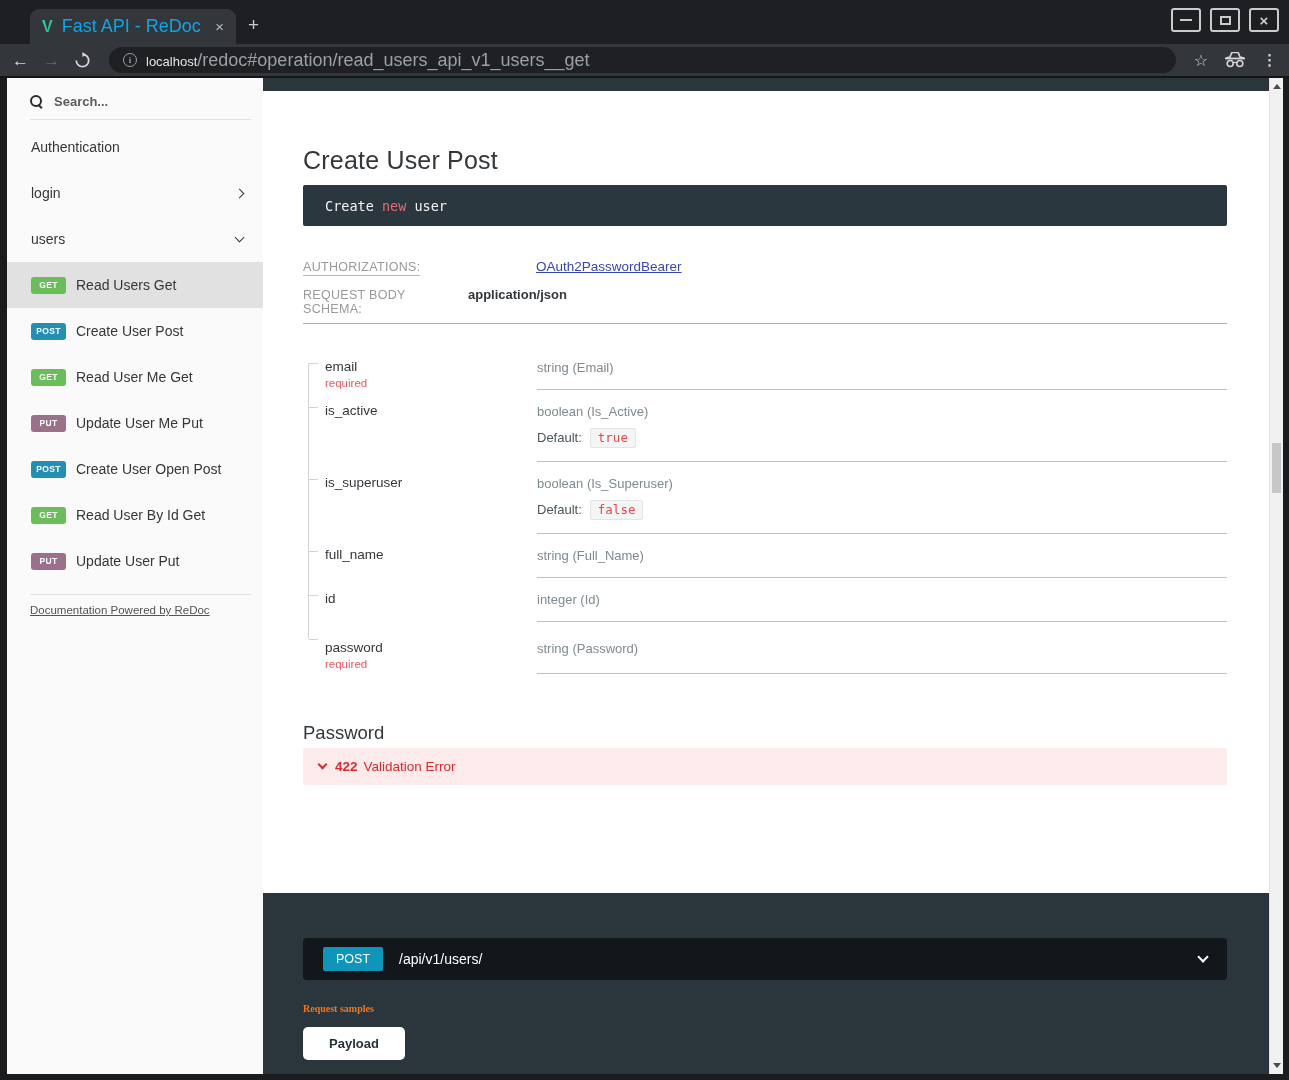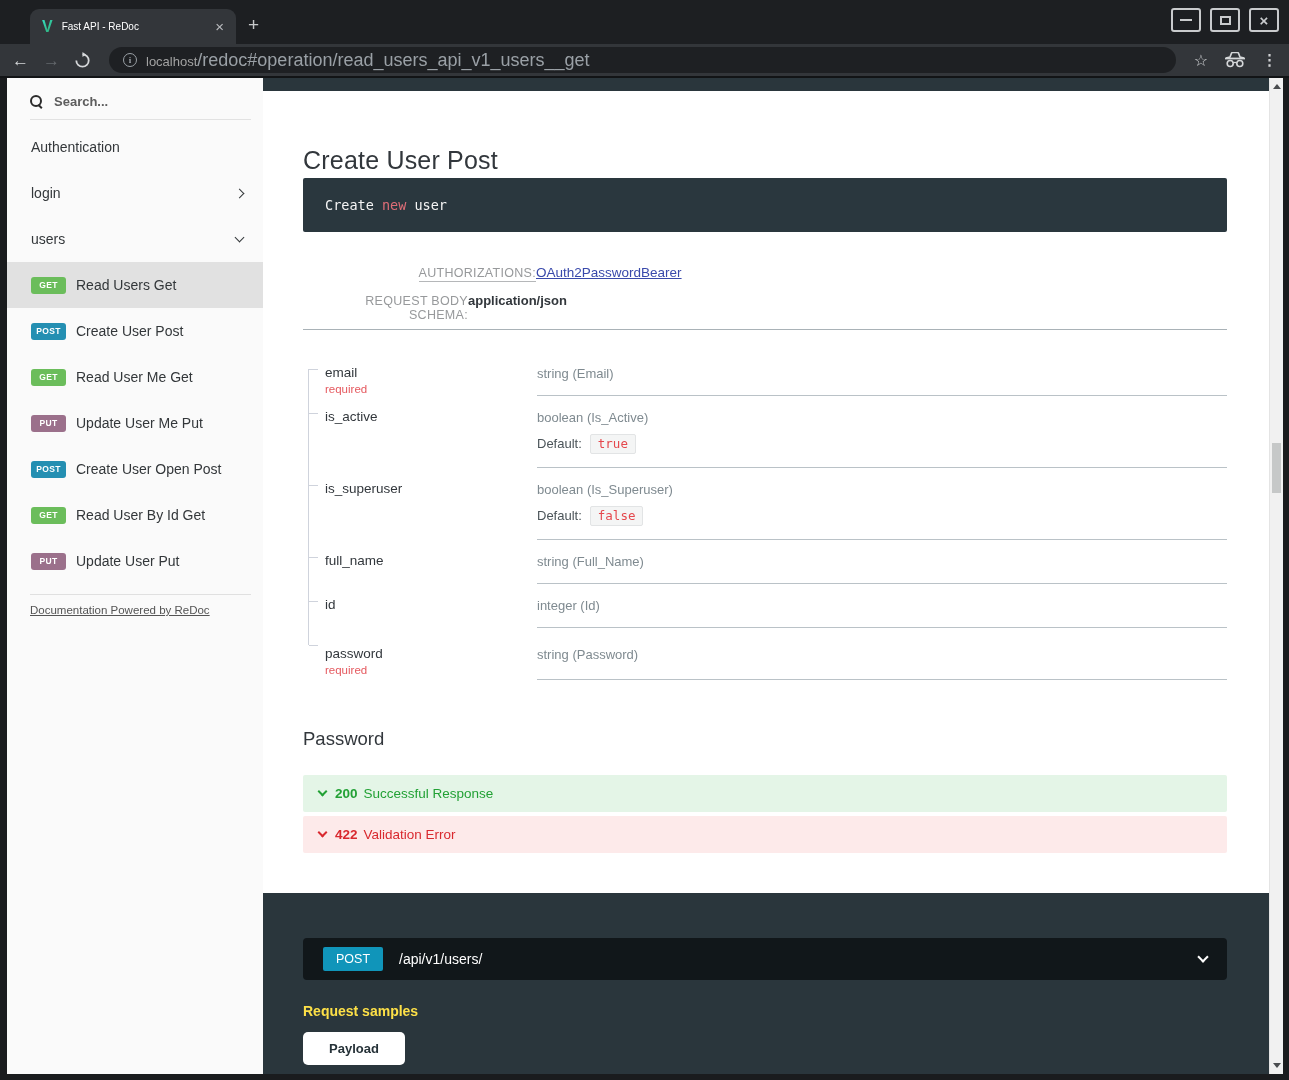--- a/index.html
+++ b/index.html
@@ -6,40 +6,40 @@
   html,body { width:1289px; height:1080px; }
   body { font-family:"Liberation Sans", sans-serif; background:#1a1c1e; position:relative; overflow:hidden; }
 
   
   .titlebar { position:absolute; top:0; left:0; right:0; height:44px; background:#1d1f22; }
   .tab { position:absolute; left:30px; top:9px; width:206px; height:35px; background:#33363a;
          border-radius:9px 9px 0 0; display:flex; align-items:center; padding:0 8px 0 12px; }
   .favicon-v { font-weight:800; font-size:16px; line-height:1;
                background:linear-gradient(135deg,#35e0c2,#2fa36b);
                -webkit-background-clip:text; background-clip:text; color:transparent; }
-  .tab-title { color:#ffffff; font-size:10px; margin-left:9px; flex:1; white-space:nowrap; overflow:hidden; }
+  .tab-title { color:#0ea5e9; font-size:18px; margin-left:9px; flex:1; white-space:nowrap; overflow:hidden; }
   .tab-close { color:#b9bbbe; font-size:15px; line-height:1; padding:2px 4px; cursor:default; }
   .newtab-plus { position:absolute; left:248px; top:14px; color:#c6c8ca; font-size:19px; font-weight:400; }
   .win-controls { position:absolute; right:10px; top:8px; display:flex; gap:9px; }
   .win-btn { width:30px; height:24px; border:2px solid #c9cbcd; border-radius:3px;
              display:flex; align-items:center; justify-content:center; color:#c9cbcd; }
   .glyph-min { width:12px; height:0; border-top:2px solid #c9cbcd; }
   .glyph-max { width:11px; height:9px; border:2px solid #c9cbcd; }
   .glyph-close { font-size:15px; font-weight:700; line-height:1; }
 
   .toolbar { position:absolute; top:44px; left:0; right:0; height:34px; background:#33363a;
              display:flex; align-items:center; padding:0 12px; gap:14px; border-bottom:2px solid #121416; }
   .nav-ico { font-size:17px; line-height:1; color:#d5d7d9; }
   .nav-ico.disabled { color:#64686c; }
   .url-pill { flex:1; height:26px; background:#1e2023; border-radius:13px; display:flex;
               align-items:center; padding:0 14px; gap:9px; margin:0 4px; }
   .info-ico { width:14px; height:14px; border:1.5px solid #9aa0a6; border-radius:50%;
               color:#9aa0a6; font-size:9px; font-weight:700; display:flex; align-items:center;
               justify-content:center; font-family:"Liberation Serif", serif; flex:none; }
-  .url-host { color:#a3a3a3; font-size:13px; }
+  .url-host { color:#e5e5e5; font-size:13px; }
   .url-rest { color:#9aa0a6; font-size:18px; }
   .tb-right { display:flex; align-items:center; gap:16px; }
   .star-ico { color:#cfd1d3; font-size:16px; }
   .kebab-ico { color:#cfd1d3; font-size:15px; font-weight:700; letter-spacing:0; }
 
   
   .page { position:absolute; top:78px; left:7px; right:6px; bottom:6px; background:#fff; display:flex; }
 
   
   .sidebar { width:256px; flex:none; background:#fafafa; position:relative; }
@@ -68,25 +68,25 @@
   .badge-put  { background:#9b708b; }
   .sb-footer-divider { border-top:1px solid #e0e0e0; margin:10px 12px 0 23px; }
   .sb-footer { display:block; margin:9px 0 0 23px; font-size:11.5px; color:#545454;
                text-decoration:underline; }
 
   
   .main { flex:1; background:#fff; position:relative; overflow:hidden; }
   .prev-edge { height:13px; background:#2a363c; }
   .content { padding:0 42px 0 40px; }
   h1.op-title { margin-top:55px; font-size:25px; font-weight:400; color:#32373c; letter-spacing:0.2px; }
-  .code-desc { margin-top:3px; height:54px; background:#2a373e; border-radius:2px;
+  .code-desc { margin-top:10px; height:41px; background:#2a373e; border-radius:2px;
                display:flex; align-items:center; padding:0 22px;
                font-family:"DejaVu Sans Mono","Liberation Mono",monospace; font-size:13.5px; color:#f5f5f5; }
   .code-desc .hl { color:#de6d77; }
-  .kv-row { display:flex; align-items:baseline; margin-top:33px;text-align:right; }
+  .kv-row { display:flex; align-items:baseline; margin-top:33px; }
   .kv-row + .kv-row { margin-top:13px; }
   .kv-label { font-size:12.5px; color:#97999b; letter-spacing:0.3px; }
   .kv-label .underlined { border-bottom:1px solid #b5b7b9; padding-bottom:1px; }
   .lbl-auth { width:233px; flex:none; }
   .lbl-schema { width:165px; flex:none; }
   .auth-link { color:#3949ab; font-size:13.5px; }
   .mime { color:#32373c; font-size:13px; font-weight:700; }
   .schema-hr { border:none; border-top:1px solid #a9b2b7; margin-top:7px; }
 
   .schema-table { margin-top:22px; }
@@ -121,21 +121,21 @@
 
   
   .samples { position:absolute; left:0; right:0; top:815px; bottom:0; background:#2a363c;
              padding:0 42px 0 40px; }
   .post-bar { margin-top:45px; height:42px; background:#11171a; border-radius:4px; display:flex;
               align-items:center; padding:0 20px; cursor:pointer; }
   .post-badge { background:#1095ba; color:#fff; font-size:12.5px; padding:5px 13px; border-radius:2px; }
   .post-path { color:#fff; font-size:14px; margin-left:16px; flex:1; }
   .bar-chev { width:8px; height:8px; border-right:2px solid #fff; border-bottom:2px solid #fff;
               transform:rotate(45deg); margin-top:-4px; }
-  .samples-heading { margin-top:23px; color:#fde047; font-size:14px; font-weight:700; }
+  .samples-heading { margin-top:23px; color:#f97316; font-size:10px; font-weight:700;font-family:Liberation Serif, serif; }
   .payload-btn { margin-top:13px; display:inline-block; background:#fff; color:#263238;
                  font-size:13px; font-weight:700; padding:9px 26px; border-radius:5px; border:none;
                  font-family:"Liberation Sans", sans-serif; cursor:pointer; }
 
   
   .scrollcol { width:14px; flex:none; background:#f1f1f1; position:relative; border-left:1px solid #e4e4e4; }
   .tri-up { position:absolute; top:6px; left:50%; transform:translateX(-50%); width:0; height:0;
             border-left:4px solid transparent; border-right:4px solid transparent;
             border-bottom:5px solid #4a4d50; }
   .tri-down { position:absolute; bottom:6px; left:50%; transform:translateX(-50%); width:0; height:0;
@@ -325,25 +325,20 @@
           </div>
           <div class="ftype-cell">
             <span class="ftype">string (Password)</span>
           </div>
         </div>
 
       </div>
 
       <h2 class="resp-title">Password</h2>
 
-      <div class="resp-bar resp-success first-bar">
-        <span class="resp-chev"></span>
-        <span class="resp-code">200</span>
-        <span>Successful Response</span>
-      </div>
       <div class="resp-bar resp-error">
         <span class="resp-chev"></span>
         <span class="resp-code">422</span>
         <span>Validation Error</span>
       </div>
     </div>
 
     <div class="samples">
       <div class="post-bar">
         <span class="post-badge">POST</span>

